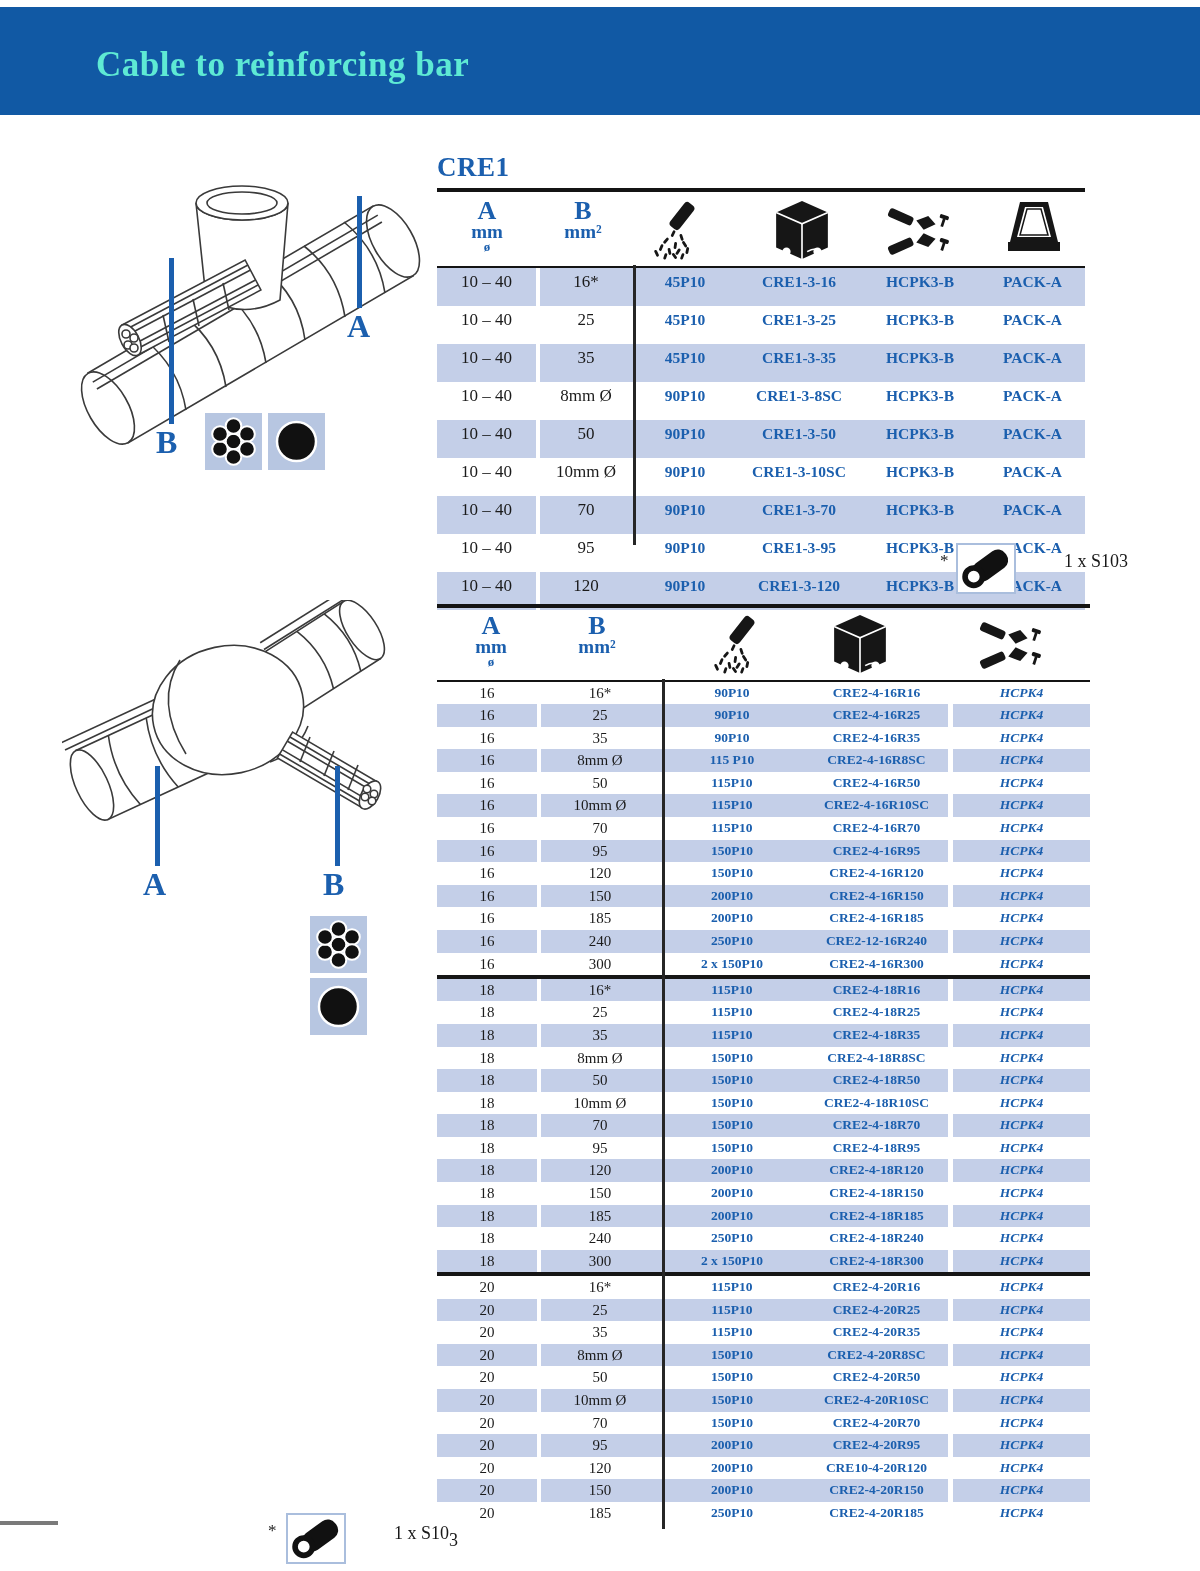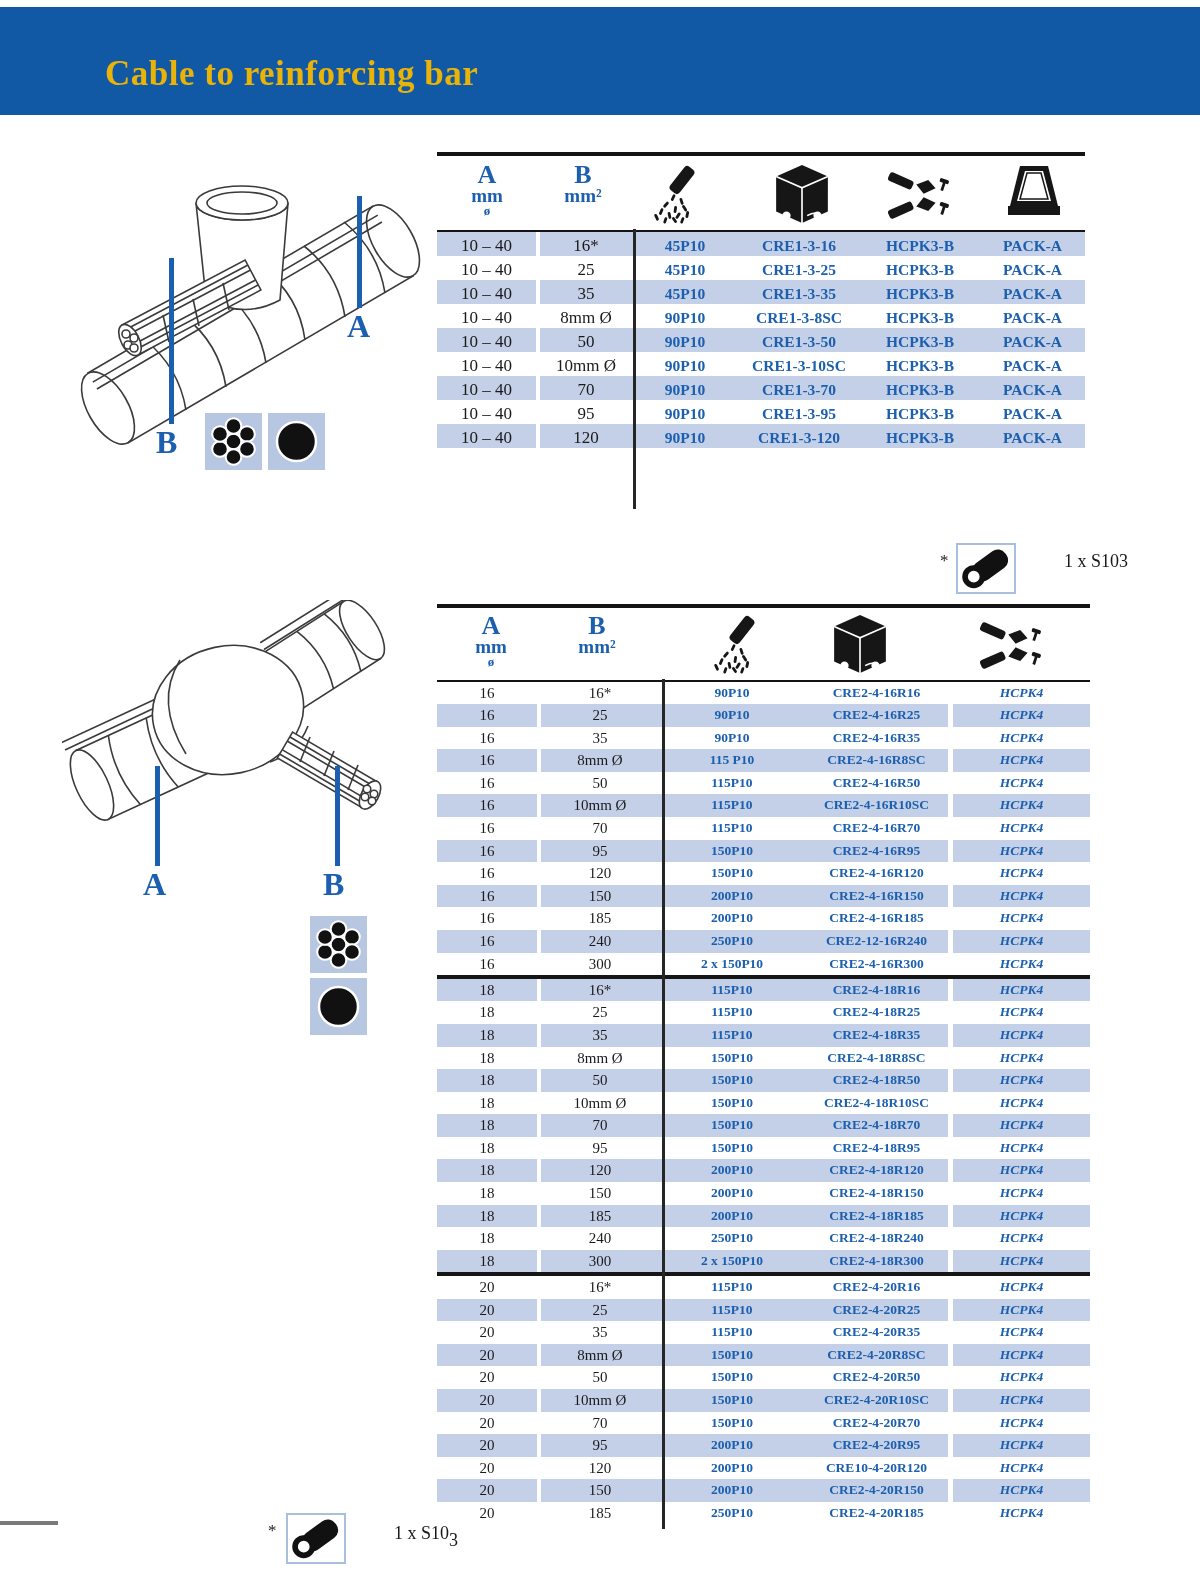--- a/index.html
+++ b/index.html
@@ -1,39 +1,39 @@
 <!DOCTYPE html>
 <html><head>
 <meta charset="utf-8">
 <style>
   html,body{margin:0;padding:0;background:#fff;}
   .page{position:relative;width:1200px;height:1571px;background:#fff;overflow:hidden;
         font-family:"Liberation Serif","DejaVu Serif",serif;color:#1a1a1a;}
   
   .banner{position:absolute;left:0;top:7px;width:1200px;height:108px;background:#1159a4;}
-  .banner h1{margin:17px;position:absolute;left:88px;top:30px;font-size:35px;font-weight:bold;color:#eab308;letter-spacing:.5px;}
+  .banner h1{margin:8px;position:absolute;left:88px;top:30px;font-size:35px;font-weight:bold;color:#5eead4;letter-spacing:.5px;}
   
   .sect{position:absolute;}
   .t1{left:437px;top:152px;width:648px;}
   .t2{left:437px;top:604px;width:653px;}
   .sect-title{height:36px;font-size:27px;font-weight:bold;color:#1b5fae;letter-spacing:.5px;}
   .rule-thick{height:3.5px;background:#141414;}
   .rule-thin{height:2px;background:#141414;}
   .thead{position:relative;}
   .t1 .thead{height:74px;}
   .t2 .thead{height:72px;}
   .colhead{position:absolute;text-align:center;color:#1b5fae;font-weight:bold;}
   .colhead .ltr{font-size:26px;line-height:26px;}
   .colhead .unit{font-size:19px;line-height:16px;}
   .colhead .sub{font-size:13px;line-height:13px;}
   .hicon{position:absolute;}
   .hicon svg{display:block;width:100%;height:100%;}
   
   .rows{position:relative;}
-  .row1{display:flex;height:24px;line-height:28.7px;font-size:17px;justify-content:flex-end;}
+  .row1{display:flex;height:38px;line-height:28.7px;font-size:17px;justify-content:flex-end;}
   .c1a{width:99px;text-align:center;}
   .g4{width:4px;}.g5{width:5px;}
   .c1rest{flex:1;display:flex;}
   .c1b{width:92px;text-align:center;}
   .c1p{width:106px;text-align:center;}
   .c1c{width:122px;text-align:center;}
   .c1h{width:120px;text-align:center;}
   .c1k{flex:1;text-align:center;}
   .row2{display:flex;height:22.6px;line-height:22.6px;font-size:15px;}
   .c2a{width:100px;text-align:center;}
@@ -208,20 +208,21 @@
         <use href="#ic-strand7"></use>
       </svg>
   </div>
   <div class="xsq" style="left:268px;top:413px">
     <svg>
         <use href="#ic-solid"></use>
       </svg>
   </div>
 
   <div class="sect t1">
+    <div class="sect-title">CRE1</div>
     <div class="rule-thick"></div>
     <div class="thead">
       <div class="colhead" style="left:8px;top:6px;width:84px">
         <div class="ltr">A</div>
         <div class="unit">mm</div>
         <div class="sub">ø</div>
       </div>
       <div class="colhead" style="left:104px;top:6px;width:84px">
         <div class="ltr">B</div>
         <div class="unit">mm²</div>

